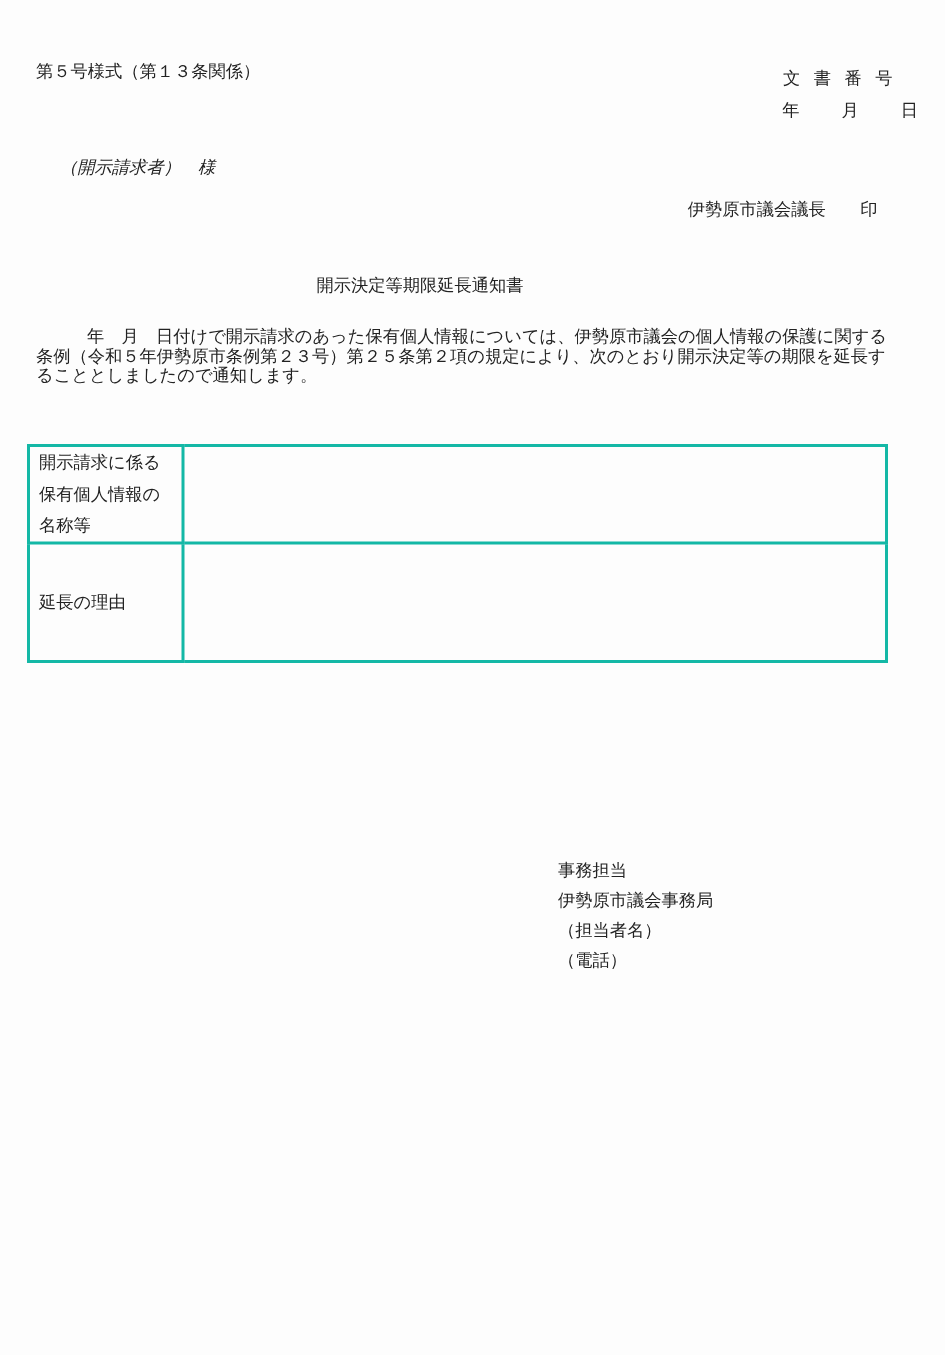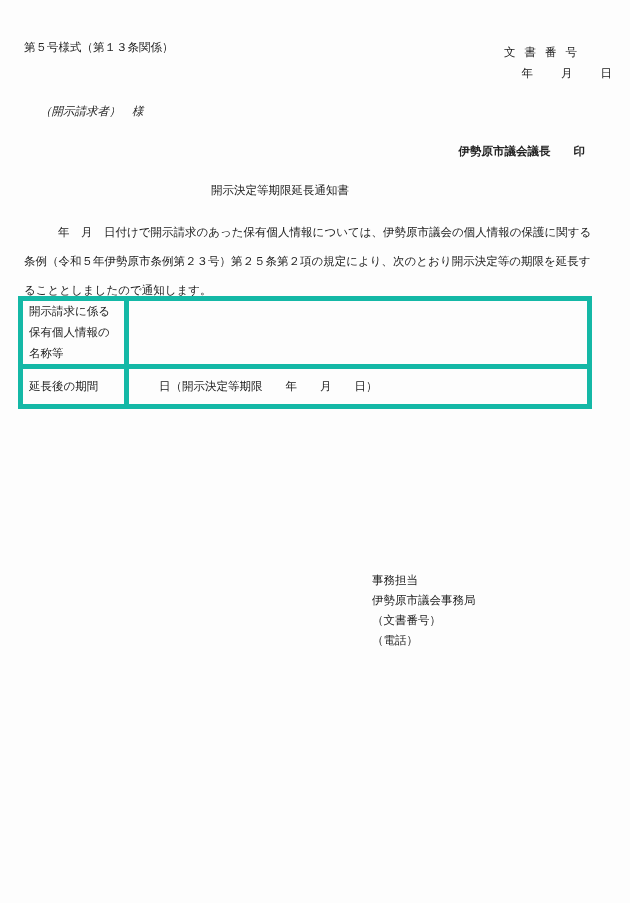--- a/index.html
+++ b/index.html
@@ -7,37 +7,37 @@
     width: 630px; height: 903px;
     background: #fdfdfd;
     color: #222;
     font-family: "DejaVu Serif", "Liberation Serif", serif;
     font-size: 11.5px;
     position: relative;
     overflow: hidden;
   }
   .abs { position: absolute; white-space: nowrap; line-height: 1; }
   .form-no { left: 24px; top: 42px; }
-  .doc-number { right: 44px; top: 47px; letter-spacing: 9px; }
+  .doc-number { right: 26px; top: 47px; letter-spacing: 9px; }
   .doc-date { right: 18px; top: 68px; word-spacing: 0; }
   .doc-date span { display: inline-block; }
   .recipient { left: 40px; top: 106px; font-style: italic; }
-  .sender { right: 45px; top: 146px; font-weight: bold; }
+  .sender { right: 45px; top: 134px; }
   .title { left: 0; width: 560px; text-align: center; top: 185px; }
   .body-text {
     position: absolute; left: 24px; top: 218px; width: 570px;
-    line-height: 29px; white-space: normal;
+    line-height: 13px; white-space: normal;
     text-indent: 34px;
   }
   table.info {
     position: absolute; left: 18px; top: 296px;
     width: 574px; border-collapse: collapse;
   }
   table.info td {
-    border: 5px solid #14b8a6;
+    border: 2px solid #14b8a6;
     vertical-align: middle;
     padding: 0 6px;
     line-height: 21px;
   }
   table.info td.label { width: 89px; }
   tr.r1 td { height: 57px; padding-top: 0; }
   tr.r2 td { height: 35px; }
   tr.r3 td { height: 77px; }
   td.period { padding-left: 30px !important; white-space: nowrap; }
   .contact {
@@ -64,25 +64,25 @@
 <div class="abs title">開示決定等期限延長通知書</div>
 
 <div class="body-text">年　月　日付けで開示請求のあった保有個人情報については、伊勢原市議会の個人情報の保護に関する条例（令和５年伊勢原市条例第２３号）第２５条第２項の規定により、次のとおり開示決定等の期限を延長することとしましたので通知します。</div>
 
 <table class="info">
   <tbody>
       <tr class="r1">
     <td class="label">開示請求に係る保有個人情報の名称等</td>
     <td></td>
   </tr>
-  <tr class="r2">
-    <td class="label">延長後の期間</td>
-    <td class="period">日（開示決定等期限　　年　　月　　日）</td>
+  <tr class="r3">
+    <td class="label">延長の理由</td>
+    <td></td>
   </tr>
 </tbody>
   </table>
 
 <div class="contact">
   <div>事務担当</div>
   <div>伊勢原市議会事務局</div>
-  <div>（文書番号）</div>
+  <div>（担当者名）</div>
   <div>（電話）</div>
 </div>
 
 </body></html>

